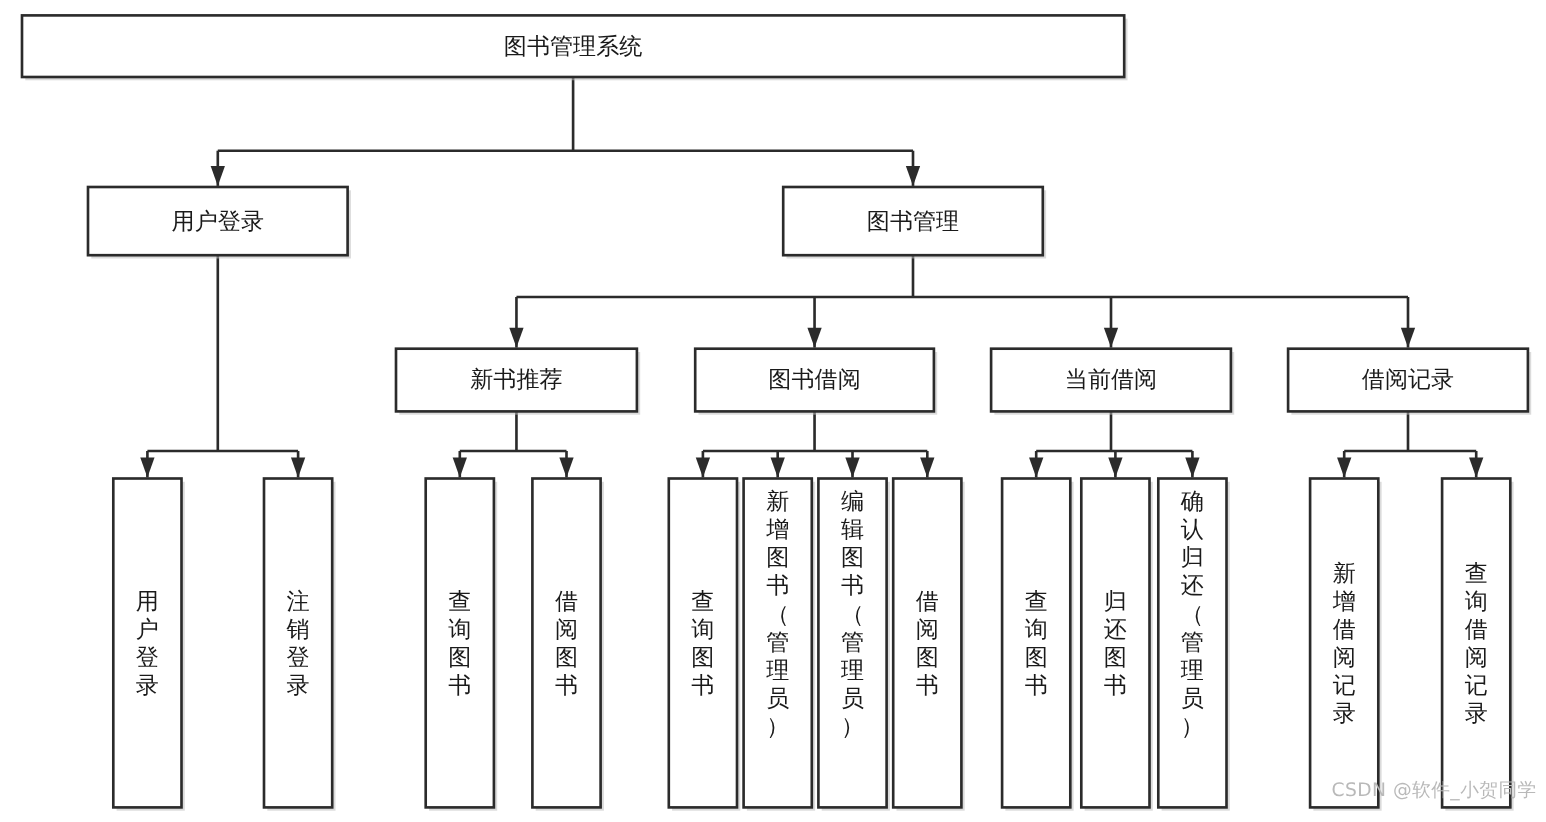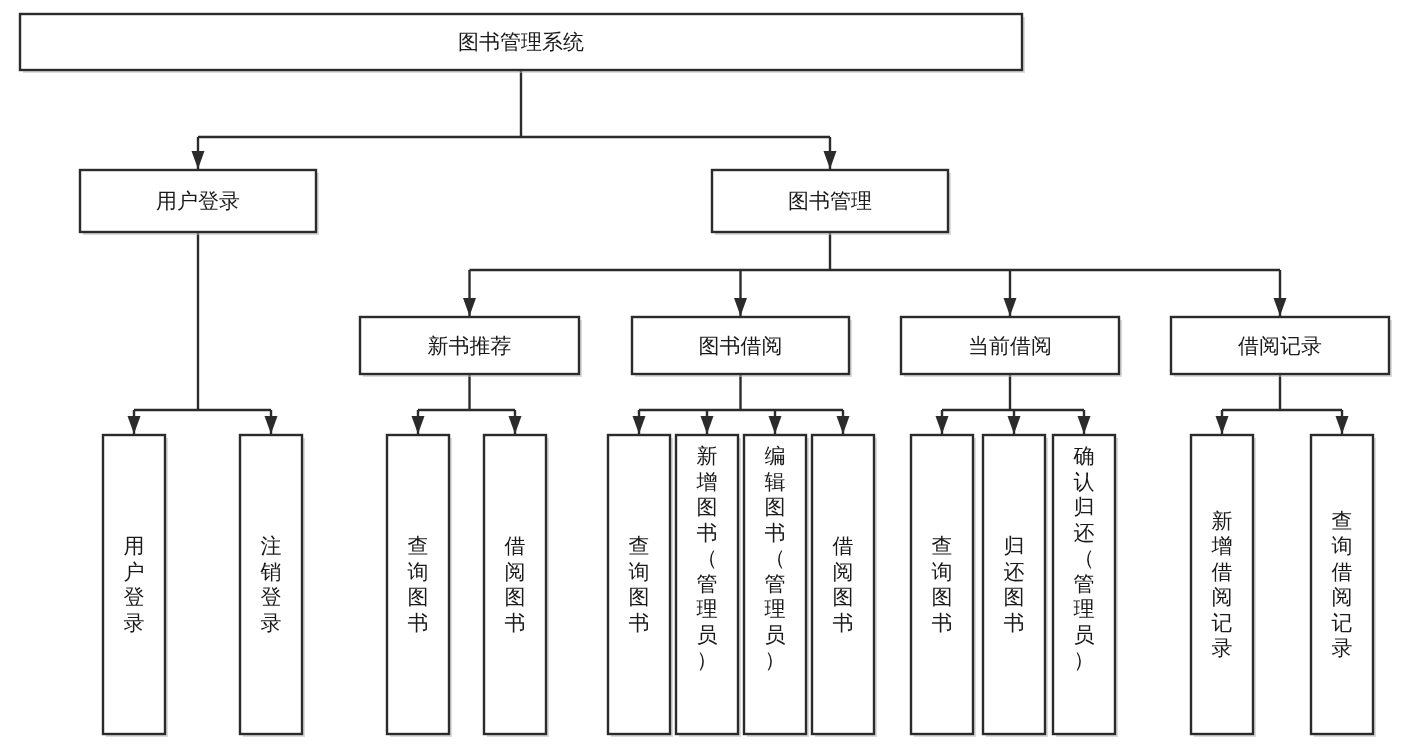--- a/index.html
+++ b/index.html
@@ -229,13 +229,14 @@
           <text x="1222" y="527.89" class="node-label-vertical"><tspan x="1222" dy="0">新</tspan><tspan x="1222" dy="25.5">增</tspan><tspan x="1222" dy="25.5">借</tspan><tspan x="1222" dy="25.5">阅</tspan><tspan x="1222" dy="25.5">记</tspan><tspan x="1222" dy="25.5">录</tspan></text>
         </g>
         <g>
           <rect x="1314" y="438" width="62" height="299" class="node-shadow"></rect>
           <rect x="1311" y="435" width="62" height="299" class="node-box"></rect>
           <text x="1342" y="527.89" class="node-label-vertical"><tspan x="1342" dy="0">查</tspan><tspan x="1342" dy="25.5">询</tspan><tspan x="1342" dy="25.5">借</tspan><tspan x="1342" dy="25.5">阅</tspan><tspan x="1342" dy="25.5">记</tspan><tspan x="1342" dy="25.5">录</tspan></text>
         </g>
       </g>
   </svg>
 
+  <div class="watermark-text">CSDN @软件_小贺同学</div>
 </div>
 
 </body></html>

